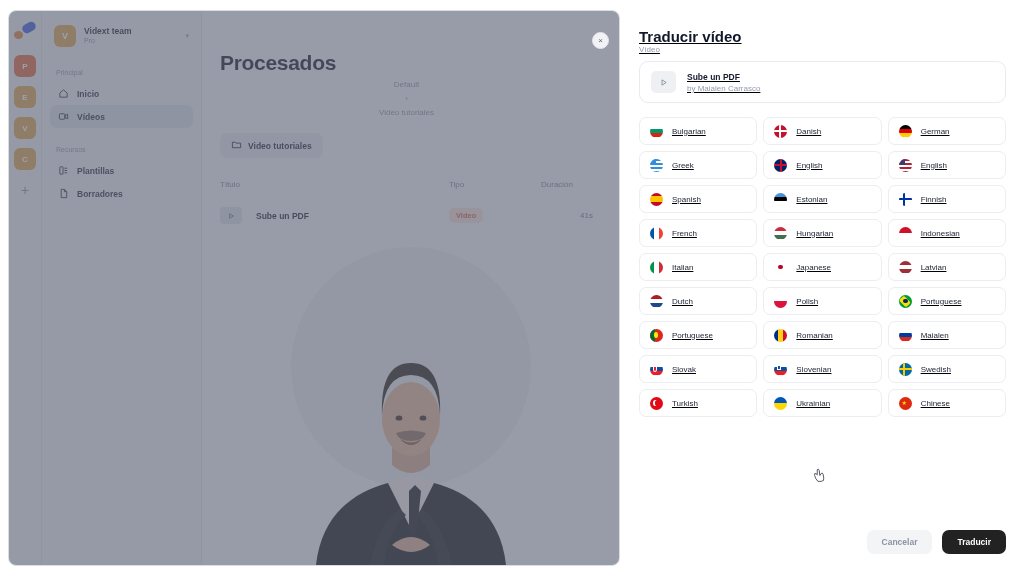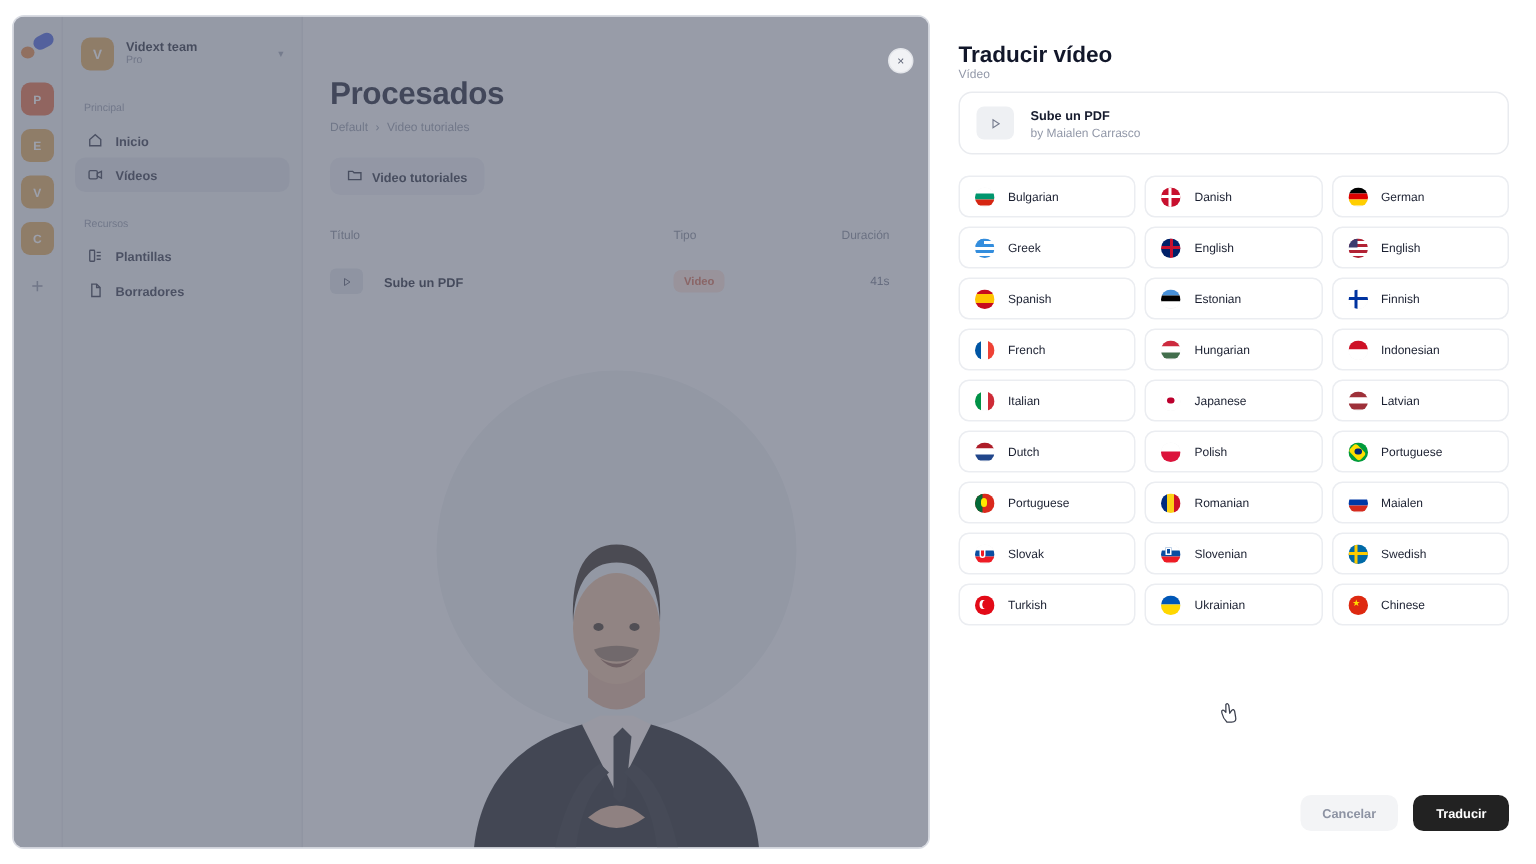--- a/index.html
+++ b/index.html
@@ -57,47 +57,47 @@
   .nav-sec { font-size:7px; color:#9097a8; margin:18px 0 6px 6px; font-weight:400;}
   .nav-item { display:flex; align-items:center; gap:8px; height:23px;
     padding:0 8px; border-radius:7px; font-size:8.5px; color:#2a2f42; font-weight:600; }
   .nav-item.active { background:#dde0e7; }
   .nav-ico { width:11px; height:11px; color:#2a2f42; display:flex; align-items:center; }
   .nav-ico svg { width:11px; height:11px; }
 
   
   .content { position:absolute; left:193px; top:0; right:0; height:100%; background:#f4f5f8; padding:40px 26px 0 18px; }
   .page-title { font-size:21px; font-weight:700; color:#13172a; letter-spacing:-0.3px;}
-  .crumbs { margin-top:5px; font-size:8px; color:#8d93a4; display:flex; gap:5px; align-items:center;}
+  .crumbs { margin-top:5px; font-size:8px; color:#8d93a4; display:flex; gap:5px; align-items:center;flex-direction:column;}
   .chip { display:inline-flex; align-items:center; gap:6px; margin-top:16px;
     background:#e6e8ee; border-radius:7px; padding:6px 11px; font-size:8.5px; font-weight:700; color:#222739;}
   .chip svg { width:11px; height:11px; }
   .tbl-head { display:flex; margin-top:22px; font-size:8px; color:#7e8494; }
-  .col-t { flex:1; } .col-ty { width:92px; } .col-d { width:52px; text-align:right; }
+  .col-t { flex:1; } .col-ty { width:92px; } .col-d { width:52px; }
   .tbl-row { display:flex; align-items:center; margin-top:18px; font-size:8.5px; color:#1b1f30; }
   .row-thumb { width:22px; height:17px; border-radius:4px; background:#dcdfe6;
     display:flex; align-items:center; justify-content:center; margin-right:14px;}
   .row-thumb svg { width:8px; height:8px; }
   .row-title { flex:1; font-weight:700; }
   .badge { display:inline-block; background:#f6dcd6; color:#d0654a; border-radius:5px;
     padding:3px 7px; font-size:7.5px; font-weight:600;}
   .dur { width:52px; text-align:right; color:#70768a; font-size:8px;}
 
   
   .preview { position:absolute; left:0; bottom:0; width:100%; height:330px; overflow:hidden; }
   .preview .backdrop { position:absolute; left:50%; transform:translateX(-50%); top:12px;
     width:240px; height:240px; border-radius:50%; background:#e7e9ec; }
   .person { position:absolute; left:50%; transform:translateX(-50%); bottom:0; width:230px; height:250px; }
 
   .close-btn { position:absolute; right:10px; top:21px; width:17px; height:17px; border-radius:50%;
     background:#f1f2f5; color:#5c6275; font-size:8px; display:flex; align-items:center; justify-content:center;
     z-index:60; border:1px solid #e3e5ea;}
 
   
-  .panel { position:absolute; left:621px; top:0; width:403px; height:576px; background:#fff; padding:28px 18px 0 18px; }
+  .panel { position:absolute; left:621px; top:0; width:403px; height:576px; background:#fff; padding:28px 18px 0 18px;text-decoration:underline; }
   .panel-title { font-size:15px; font-weight:700; color:#12172a; }
   .field-label { font-size:8px; color:#9399a9; }
   .video-card { margin-top:7px; display:flex; align-items:center; gap:11px;
     border:1px solid #e9ebef; border-radius:9px; padding:9px 11px; }
   .vc-thumb { width:25px; height:22px; border-radius:5px; background:#eef0f3;
     display:flex; align-items:center; justify-content:center; }
   .vc-thumb svg { width:9px; height:9px; }
   .vc-title { font-size:8.5px; font-weight:700; color:#161b2d; }
   .vc-sub { font-size:8px; color:#9399a9; margin-top:2px; }
 

